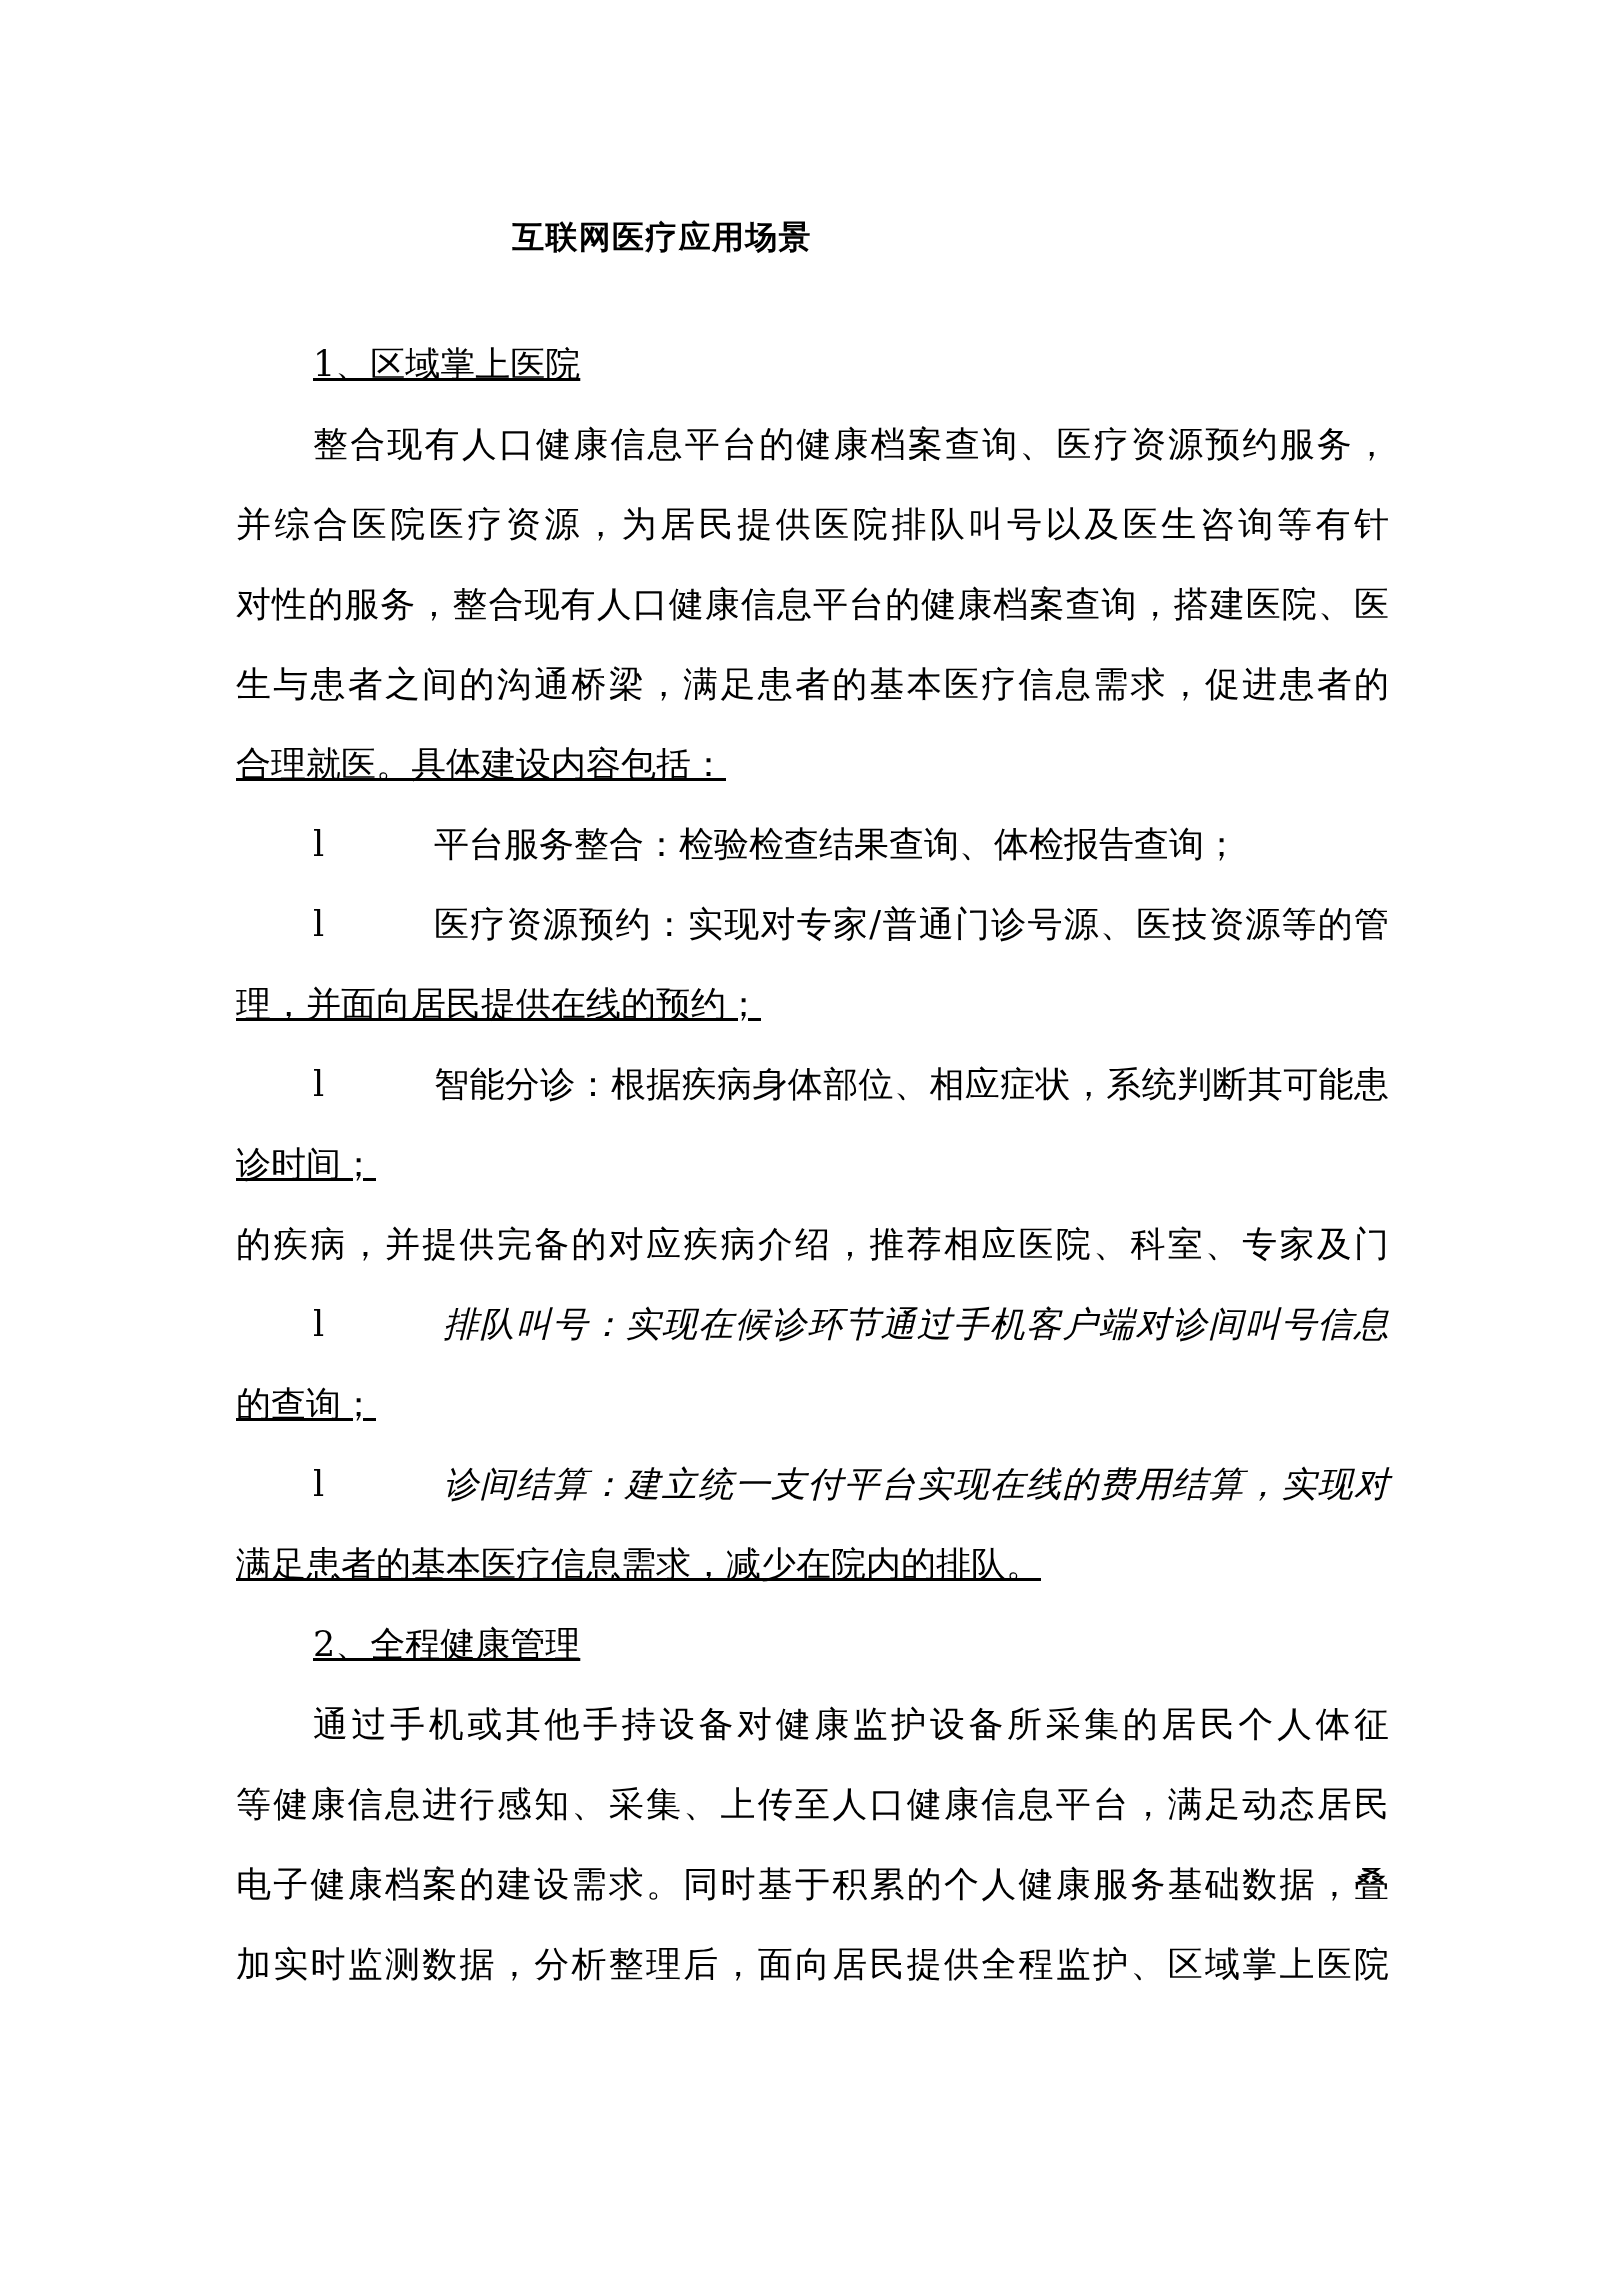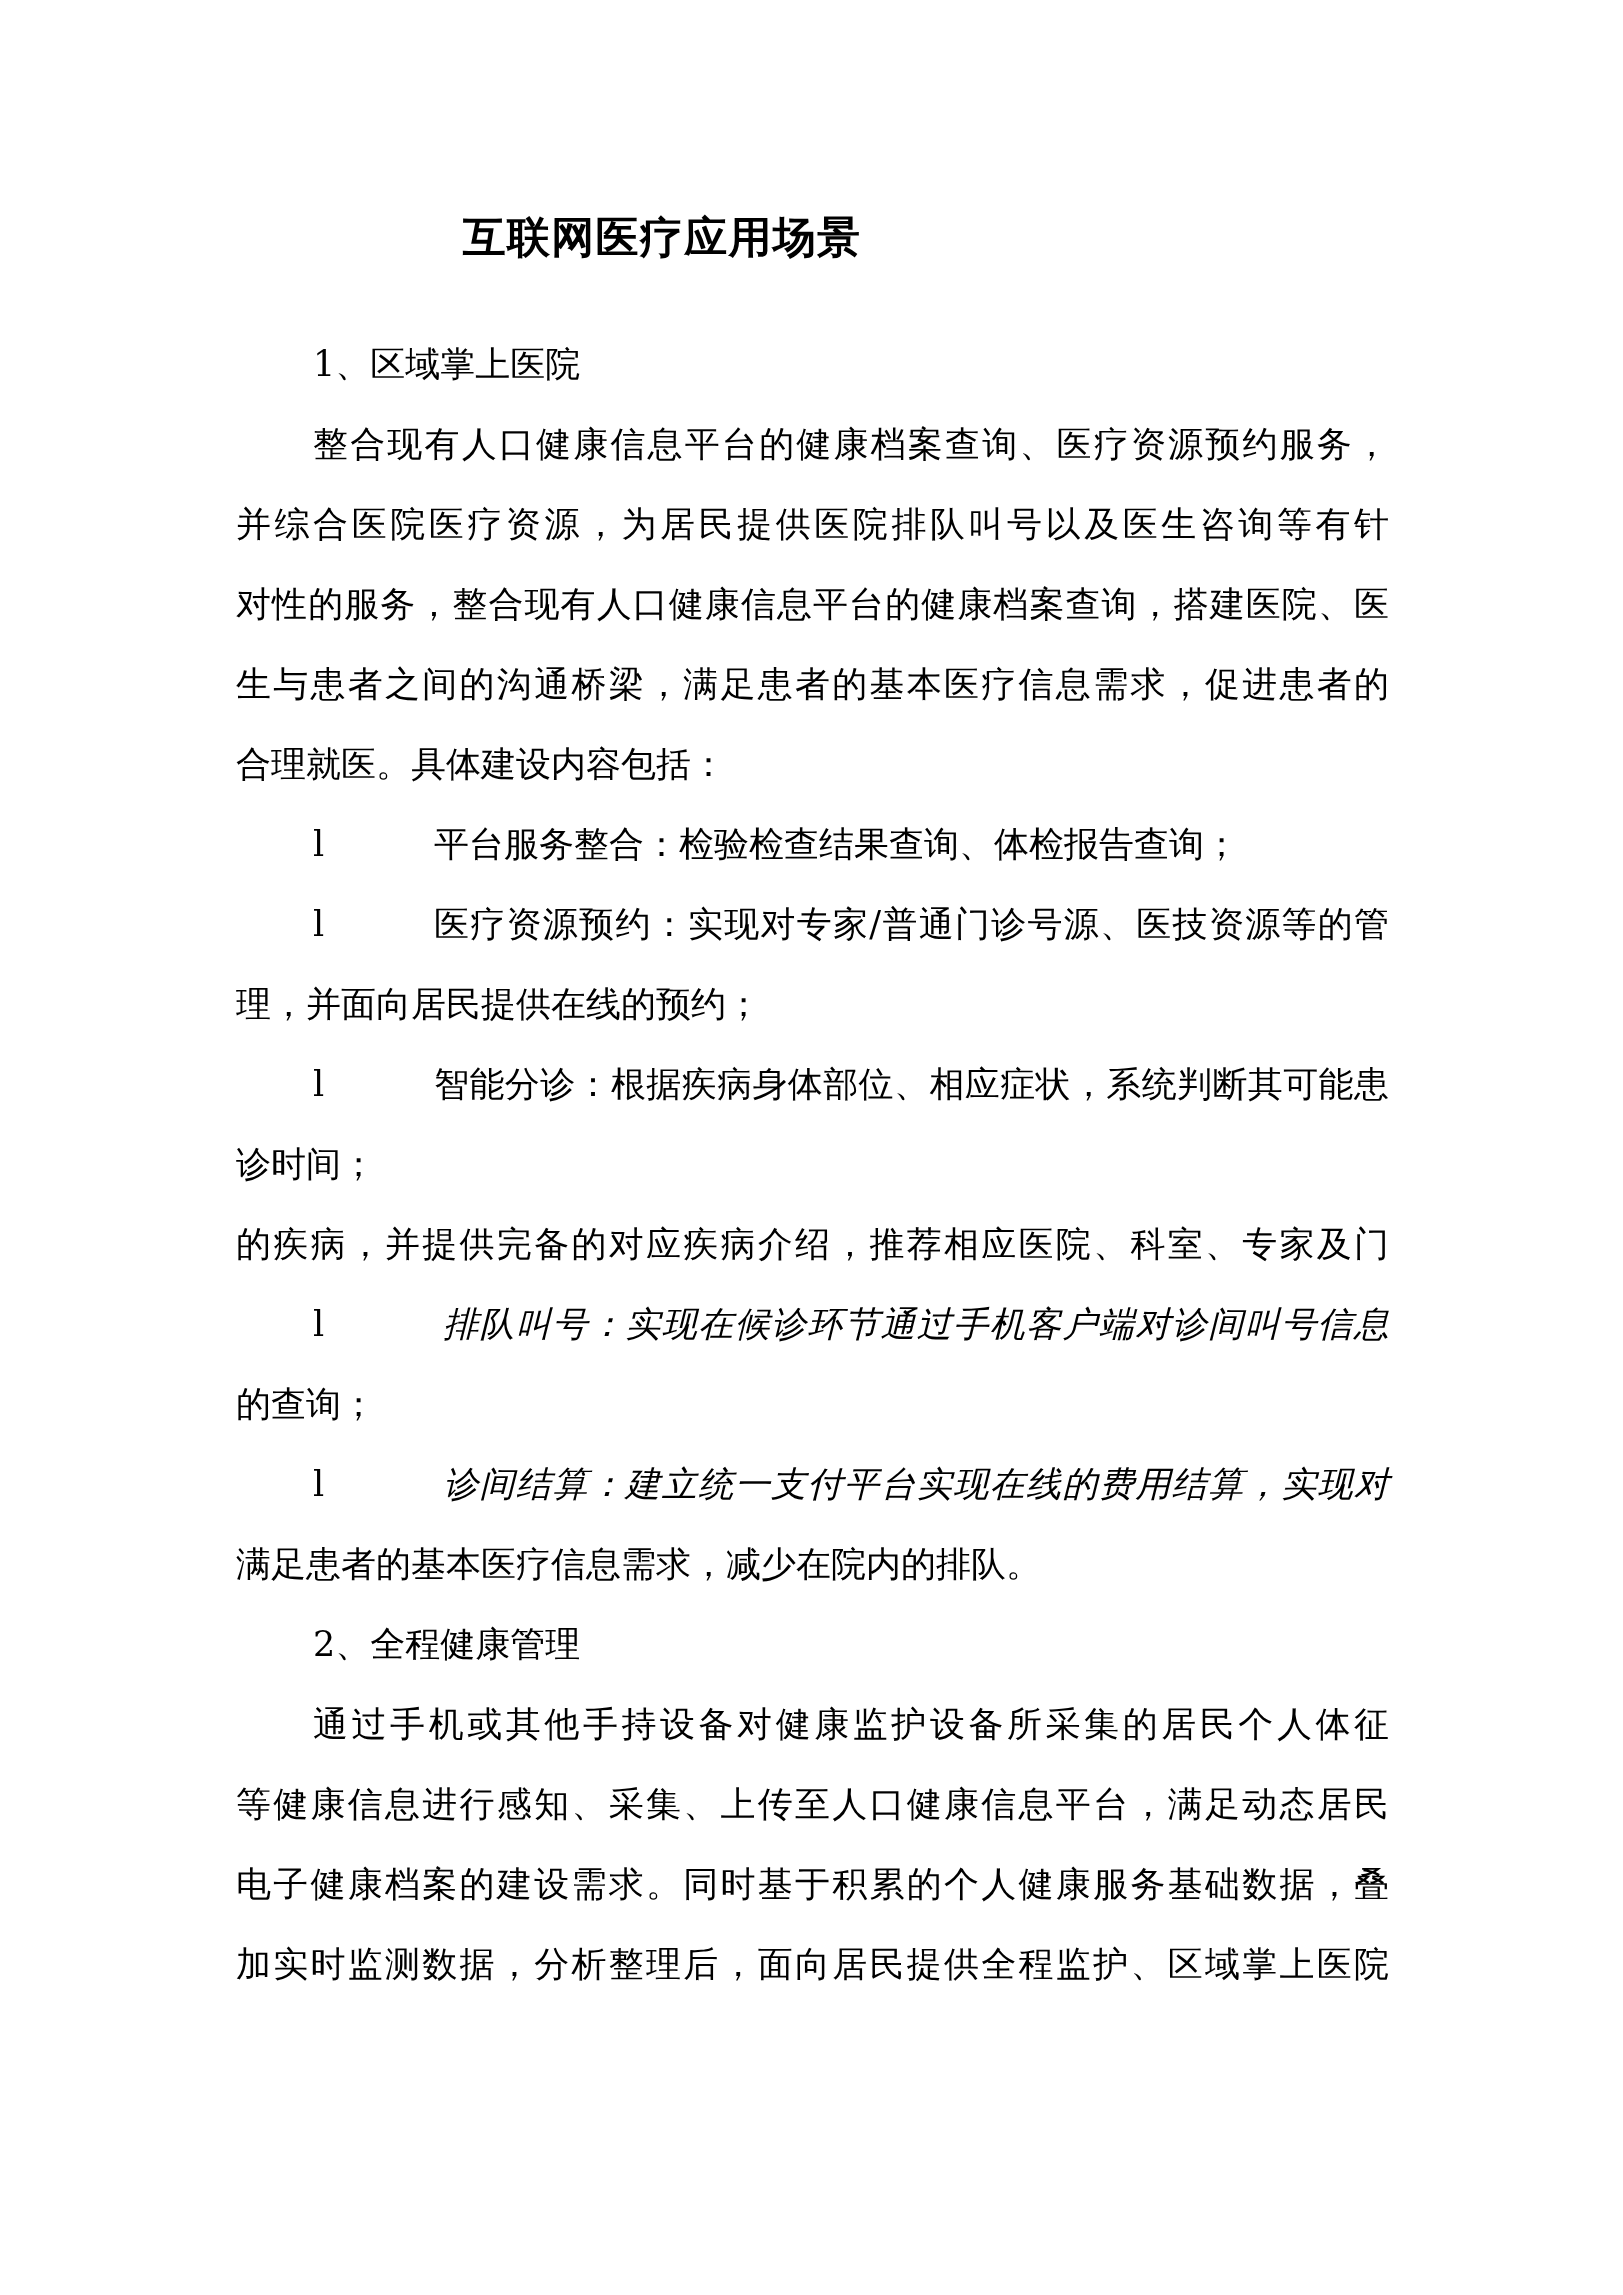--- a/index.html
+++ b/index.html
@@ -1,25 +1,25 @@
 <!DOCTYPE html>
 <html style="font-size:10.5px"><head>
 <meta charset="utf-8">
 <style>
   html, body { margin: 0; padding: 0; background: #ffffff; }
   body { width: 1623px; height: 2295px; position: relative; overflow: hidden;
          font-family: "DejaVu Serif", "Liberation Serif", serif; color: #000; }
   .page { position: absolute; left: 0; top: 0; width: 1623px; height: 2295px; background: #fff; }
   .title { position: absolute; top: 208px; left: 0; width: 1324px; text-align: center;
            font-family: "DejaVu Sans", "Liberation Sans", sans-serif; font-weight: bold;
-           font-size: 43px; letter-spacing: 1.3px; line-height: 59px; }
+           font-size: 32px; letter-spacing: 1.3px; line-height: 59px; }
   .body { position: absolute; left: 236px; top: 335px; width: 1153px; }
   .line { height: 80px; line-height: 59px; font-size: 35px; white-space: nowrap;
           text-align: justify; text-align-last: justify; letter-spacing: 0; }
-  .line.last { text-align-last: left; }
+  .line.last { text-align-last: left; text-decoration: underline; }
   .indent { padding-left: 77px; }
   .bullet-row { display: flex; padding-left: 77px; }
   .bullet-mark { display: inline-block; width: 77px; flex: 0 0 77px; }
   .bullet-text { flex: 1; text-align: justify; text-align-last: justify; white-space: nowrap; margin-left: 44px; }
   .bullet-text.last { text-align-last: left; }
   .bullet-text.wide { padding-left: 9.2px; font-style: italic; }
 </style>
 </head>
 <body>
 

